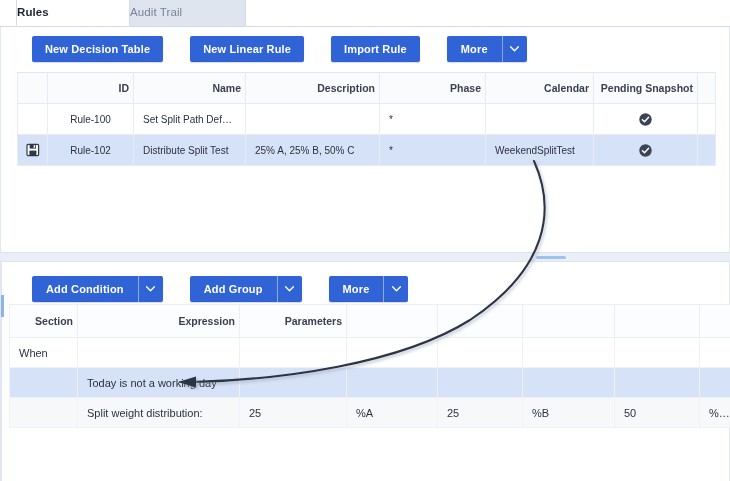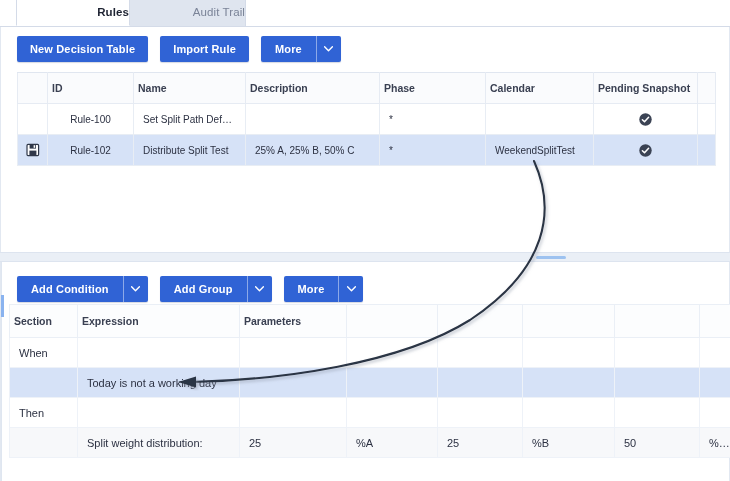--- a/index.html
+++ b/index.html
@@ -14,21 +14,21 @@
   #app { position: relative; width: 730px; height: 481px; background: #ffffff; }
 
   
   .tabstrip {
     position: absolute; left: 0; top: 0; width: 730px; height: 27px;
     background: #ffffff;
     border-bottom: 1px solid #d4dbe8;
     display: flex; align-items: flex-end;
   }
   .tab {
-    height: 27px; line-height: 26px; text-align: right;
+    height: 27px; line-height: 26px; text-align: left;
     font-size: 11.5px; letter-spacing: .1px;
     border-right: 1px solid #d4dbe8;
     cursor: pointer; user-select: none;
   }
   .tab.first { border-left: 1px solid #d4dbe8; }
   .tab.active {
     background: #ffffff; color: #1f2433; font-weight: bold;
     border-bottom: 1px solid #ffffff;
     position: relative; z-index: 3;
   }
@@ -48,35 +48,36 @@
   
   .toolbar { display: flex; align-items: center; gap: 12px; }
   .toolbar-top { position: absolute; left: 16px; top: 9px; }
   .btn {
     height: 26px; background: #3063d5; color: #ffffff;
     font-size: 11px; font-weight: bold; letter-spacing: .15px;
     border: none; border-radius: 2px;
     display: flex; align-items: center; cursor: pointer;
     box-shadow: 0 1px 1px rgba(20,40,90,.18);
     user-select: none;
+    margin-left: 15px;
   }
   .btn .lbl { padding: 0 13px; white-space: nowrap; line-height: 26px; }
   .btn.split .lbl { padding: 12px 14px; }
   .btn .caret {
     width: 25px; height: 26px;
     border-left: 1px solid rgba(255,255,255,.45);
     display: flex; align-items: center; justify-content: center;
   }
   .btn .caret svg { display: block; }
 
   
   .grid { width: 100%; border-collapse: collapse; table-layout: fixed; }
   .grid th {
     height: 31px; background: #fafbfd; color: #3a4052;
-    font-size: 10.5px; font-weight: bold; text-align: left;
+    font-size: 10.5px; font-weight: bold; text-align: right;
     border: 1px solid #e6ebf3; border-top: 1px solid #e0e6f0;
     padding: 0 4px;
   }
   .grid td {
     height: 31px; font-size: 10px; color: #2c3142;
     border: 1px solid #e8edf4; padding: 0 9px;
     background: #ffffff; vertical-align: middle;
     white-space: nowrap; overflow: hidden; text-overflow: ellipsis;
   }
   .grid tr.sel td { background: #d6e2f7; }
@@ -149,20 +150,23 @@
   </div>
 
   <div class="panel-top">
 
     <div class="toolbar toolbar-top">
 
       <div class="btn">
         <span class="lbl">New Decision Table</span>
       </div>
 
+      <div class="btn">
+        <span class="lbl">New Linear Rule</span>
+      </div>
 
       <div class="btn">
         <span class="lbl">Import Rule</span>
       </div>
 
       <div class="btn split">
         <span class="lbl">More</span>
         <span class="caret">
           <svg width="9" height="6" viewBox="0 0 9 6">
               <path d="M0.6 0.8 L4.5 4.7 L8.4 0.8" stroke="#ffffff" stroke-width="1.4" fill="none" stroke-linecap="round" stroke-linejoin="round"></path>
@@ -320,30 +324,20 @@
           <tr class="sel">
             <td></td>
             <td>Today is not a working day</td>
             <td></td>
             <td></td>
             <td></td>
             <td></td>
             <td></td>
             <td></td>
           </tr>
-          <tr>
-            <td>Then</td>
-            <td></td>
-            <td></td>
-            <td></td>
-            <td></td>
-            <td></td>
-            <td></td>
-            <td></td>
-          </tr>
           <tr class="alt">
             <td></td>
             <td>Split weight distribution:</td>
             <td>25</td>
             <td>%A</td>
             <td>25</td>
             <td>%B</td>
             <td>50</td>
             <td>%C</td>
           </tr>

